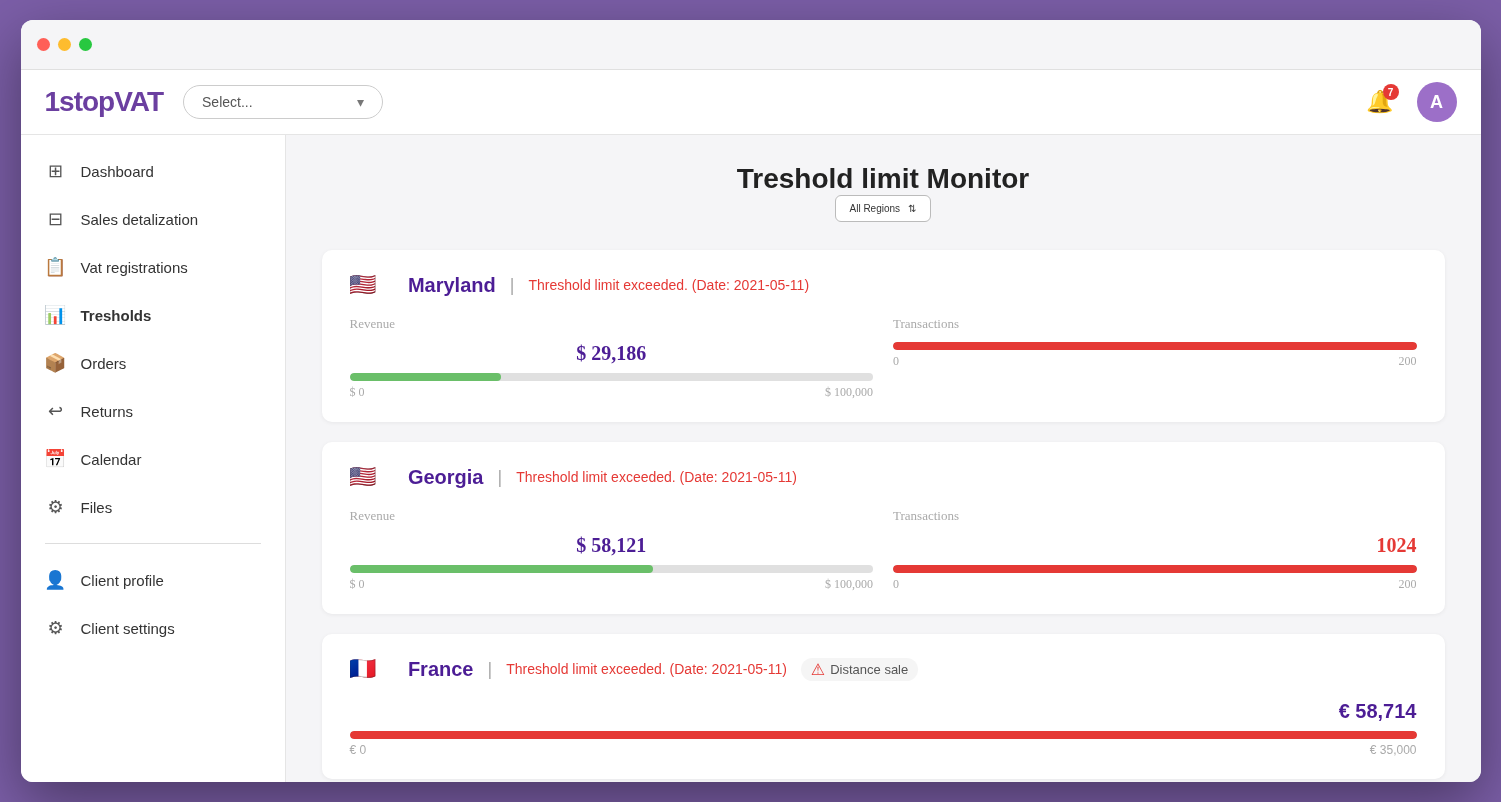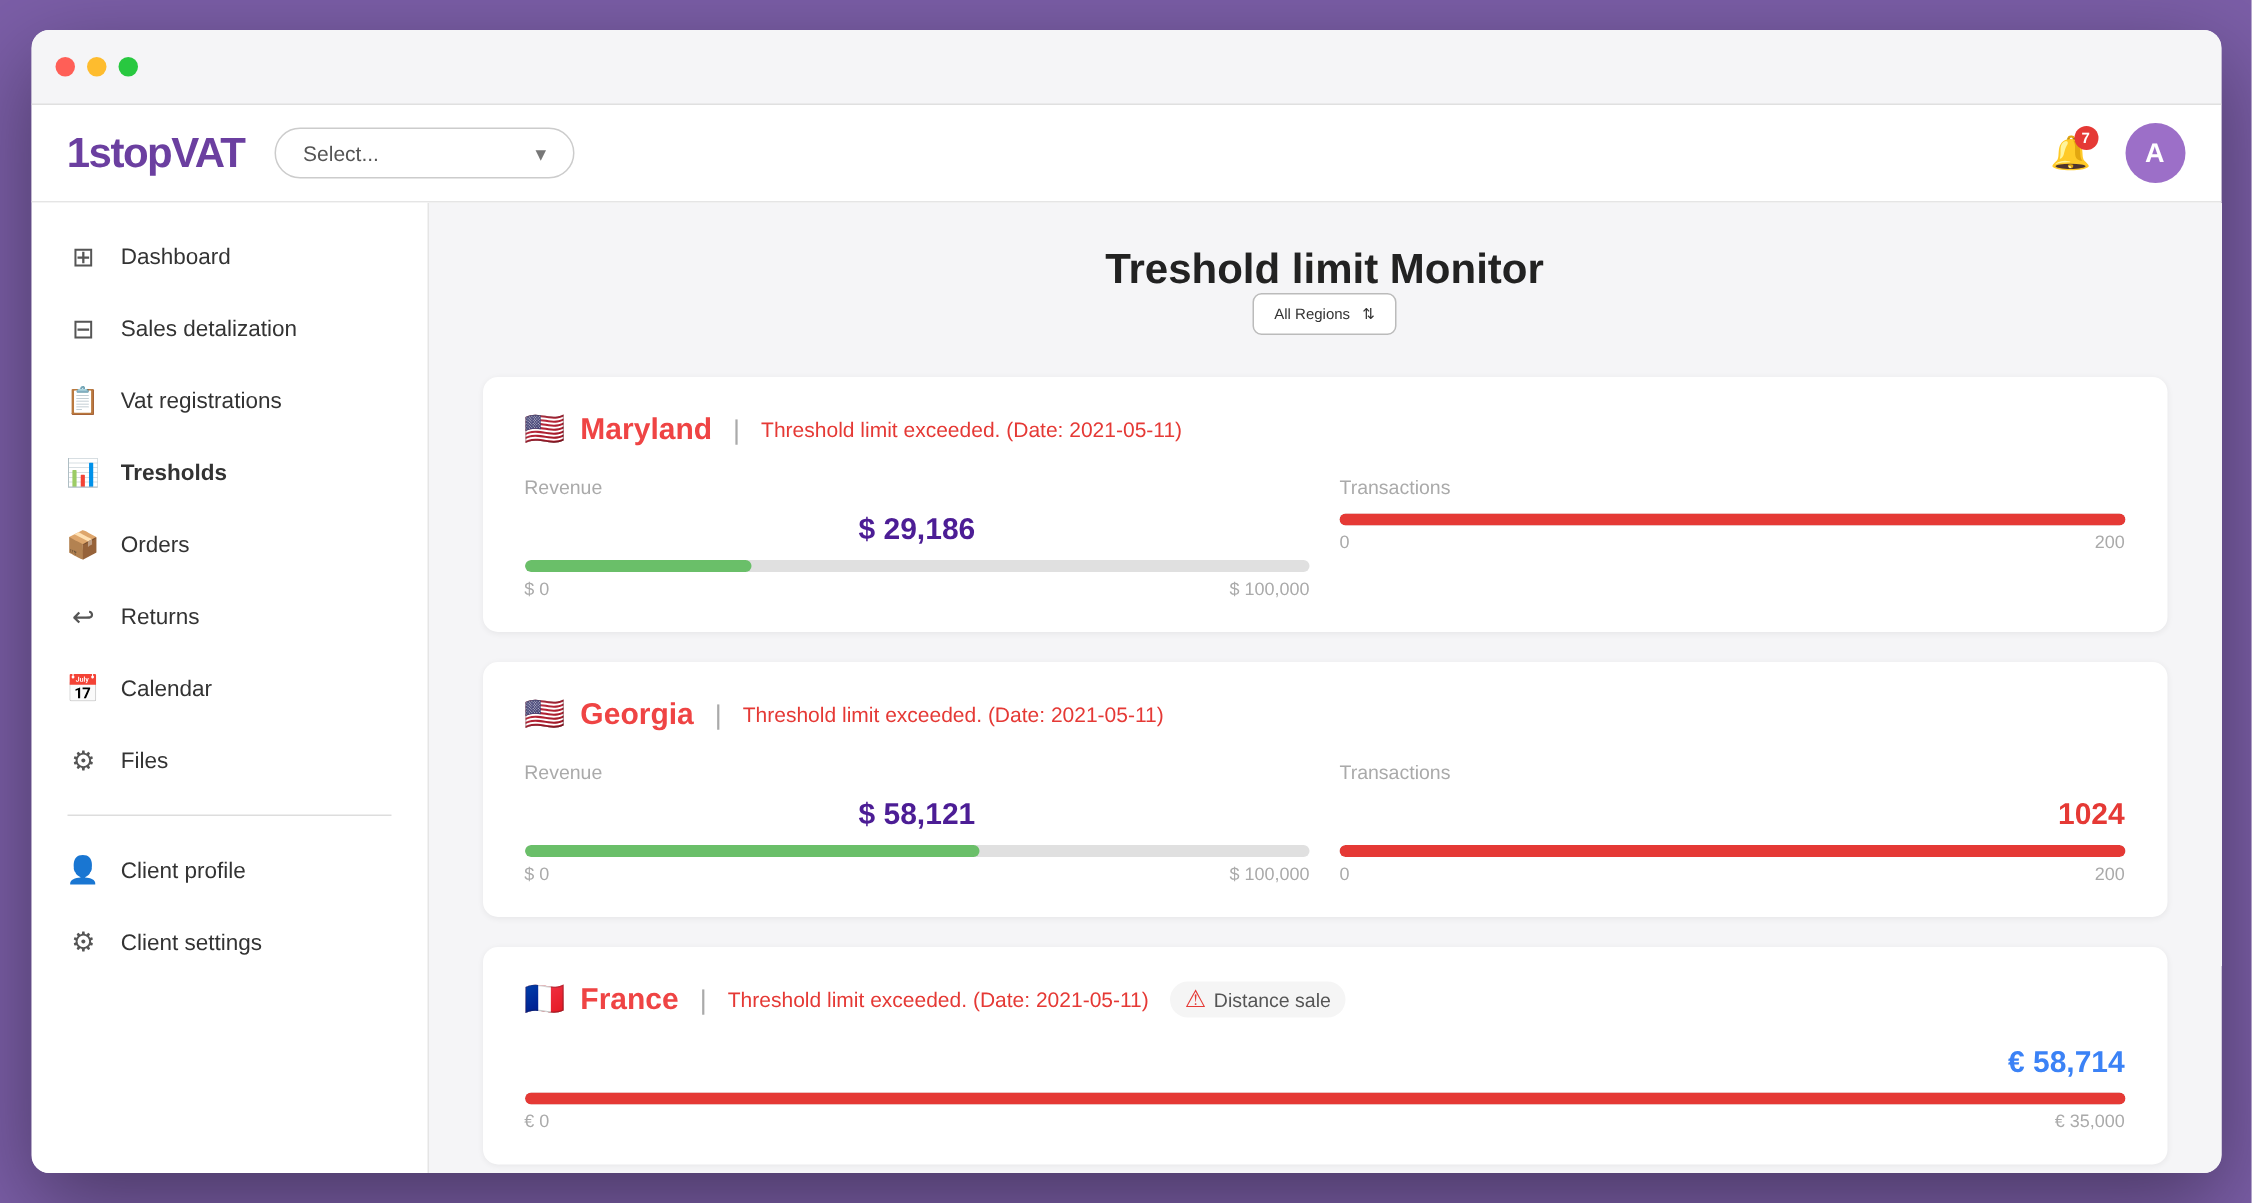--- a/index.html
+++ b/index.html
@@ -188,21 +188,22 @@
     .country-header {
       display: flex;
       align-items: center;
       gap: 10px;
       margin-bottom: 18px;
     }
     .country-flag { font-size: 22px; }
     .country-name {
       font-size: 20px;
       font-weight: 700;
-      color: #ef4444;
+      color: #4c1d95;
+      margin-left: 21px;
     }
     .separator { color: #aaa; font-size: 18px; margin: 0 4px; }
     .threshold-exceeded {
       color: #e53935;
       font-size: 14px;
       font-weight: 400;
     }
     .distance-sale-badge {
       display: flex;
       align-items: center;
@@ -213,20 +214,21 @@
       font-size: 13px;
       color: #555;
       margin-left: 4px;
     }
     .warning-icon { color: #e53935; font-size: 16px; }
     
     .metrics-row {
       display: grid;
       grid-template-columns: 1fr 1fr;
       gap: 20px;
+      font-family: Liberation Serif, serif;
     }
     .metric-label {
       font-size: 13px;
       color: #aaa;
       margin-bottom: 10px;
       font-weight: 400;
     }
     .metric-value {
       font-size: 20px;
       font-weight: 700;
@@ -410,21 +412,21 @@
           <span class="country-flag">🇫🇷</span>
           <span class="country-name">France</span>
           <span class="separator">|</span>
           <span class="threshold-exceeded">Threshold limit exceeded. (Date: 2021-05-11)</span>
           <div class="distance-sale-badge">
             <span class="warning-icon">⚠</span>
             <span>Distance sale</span>
           </div>
         </div>
         <div>
-          <div class="metric-value right" style="color:#3b82f6;">€ 58,714</div>
+          <div class="metric-value right" style="color:#4c1d95;">€ 58,714</div>
           <div class="progress-bar-container">
             <div class="progress-bar-fill red" style="width: 100%"></div>
           </div>
           <div class="bar-labels">
             <span>€ 0</span>
             <span>€ 35,000</span>
           </div>
         </div>
       </div>
 

